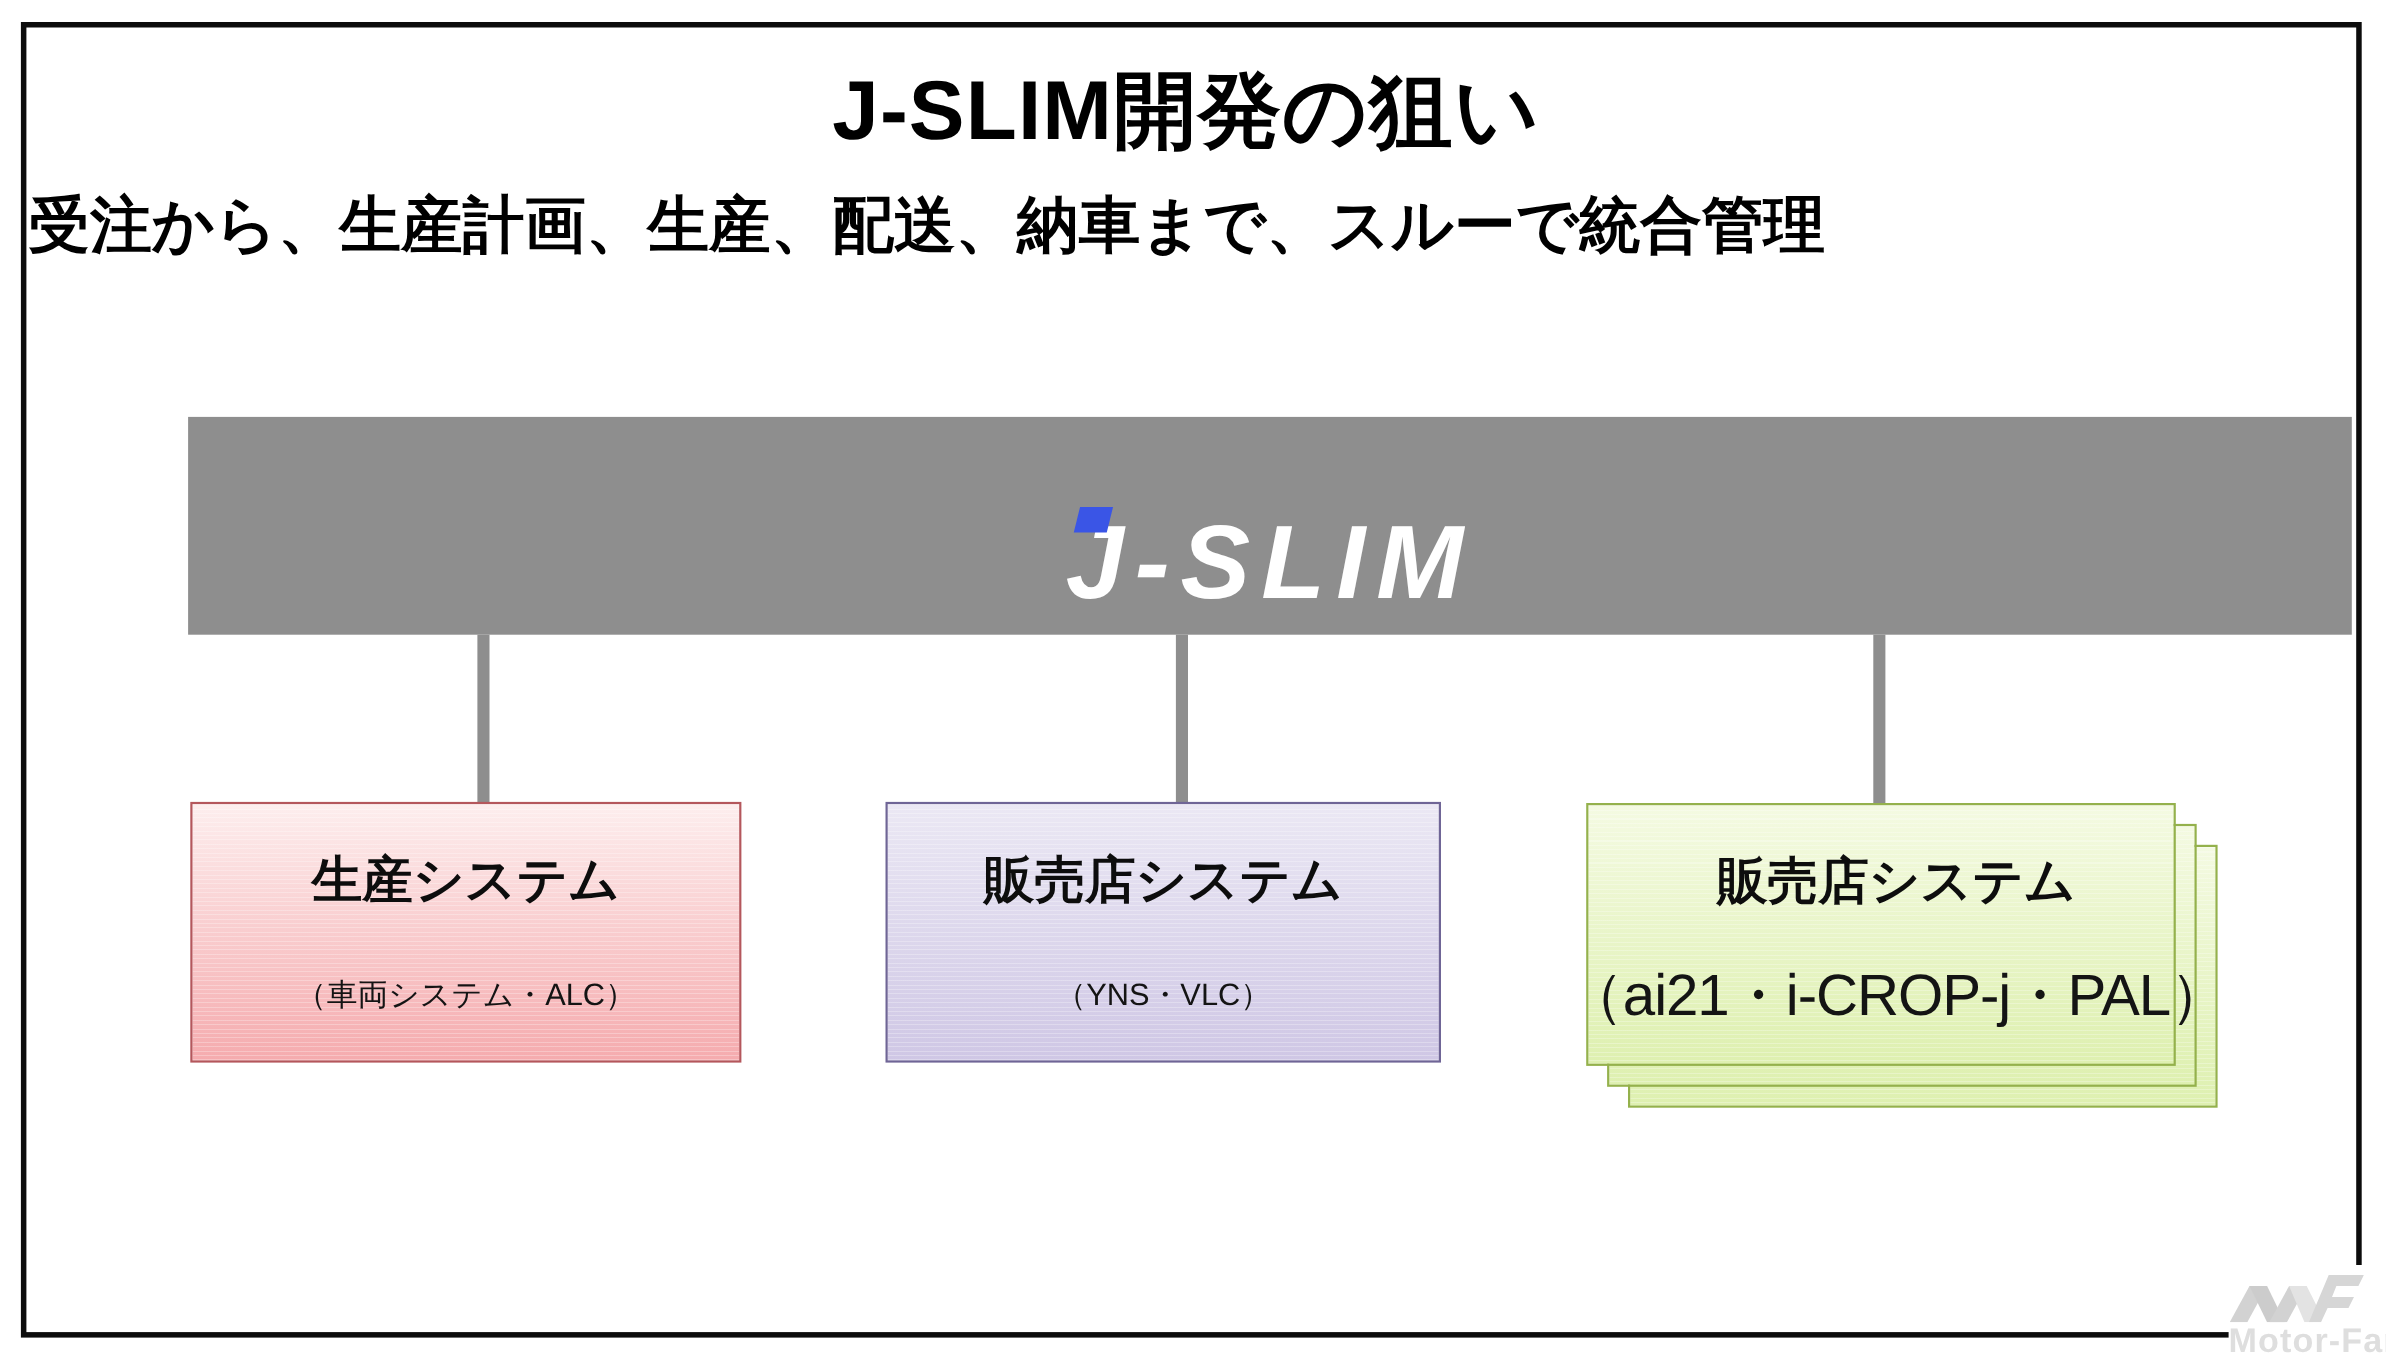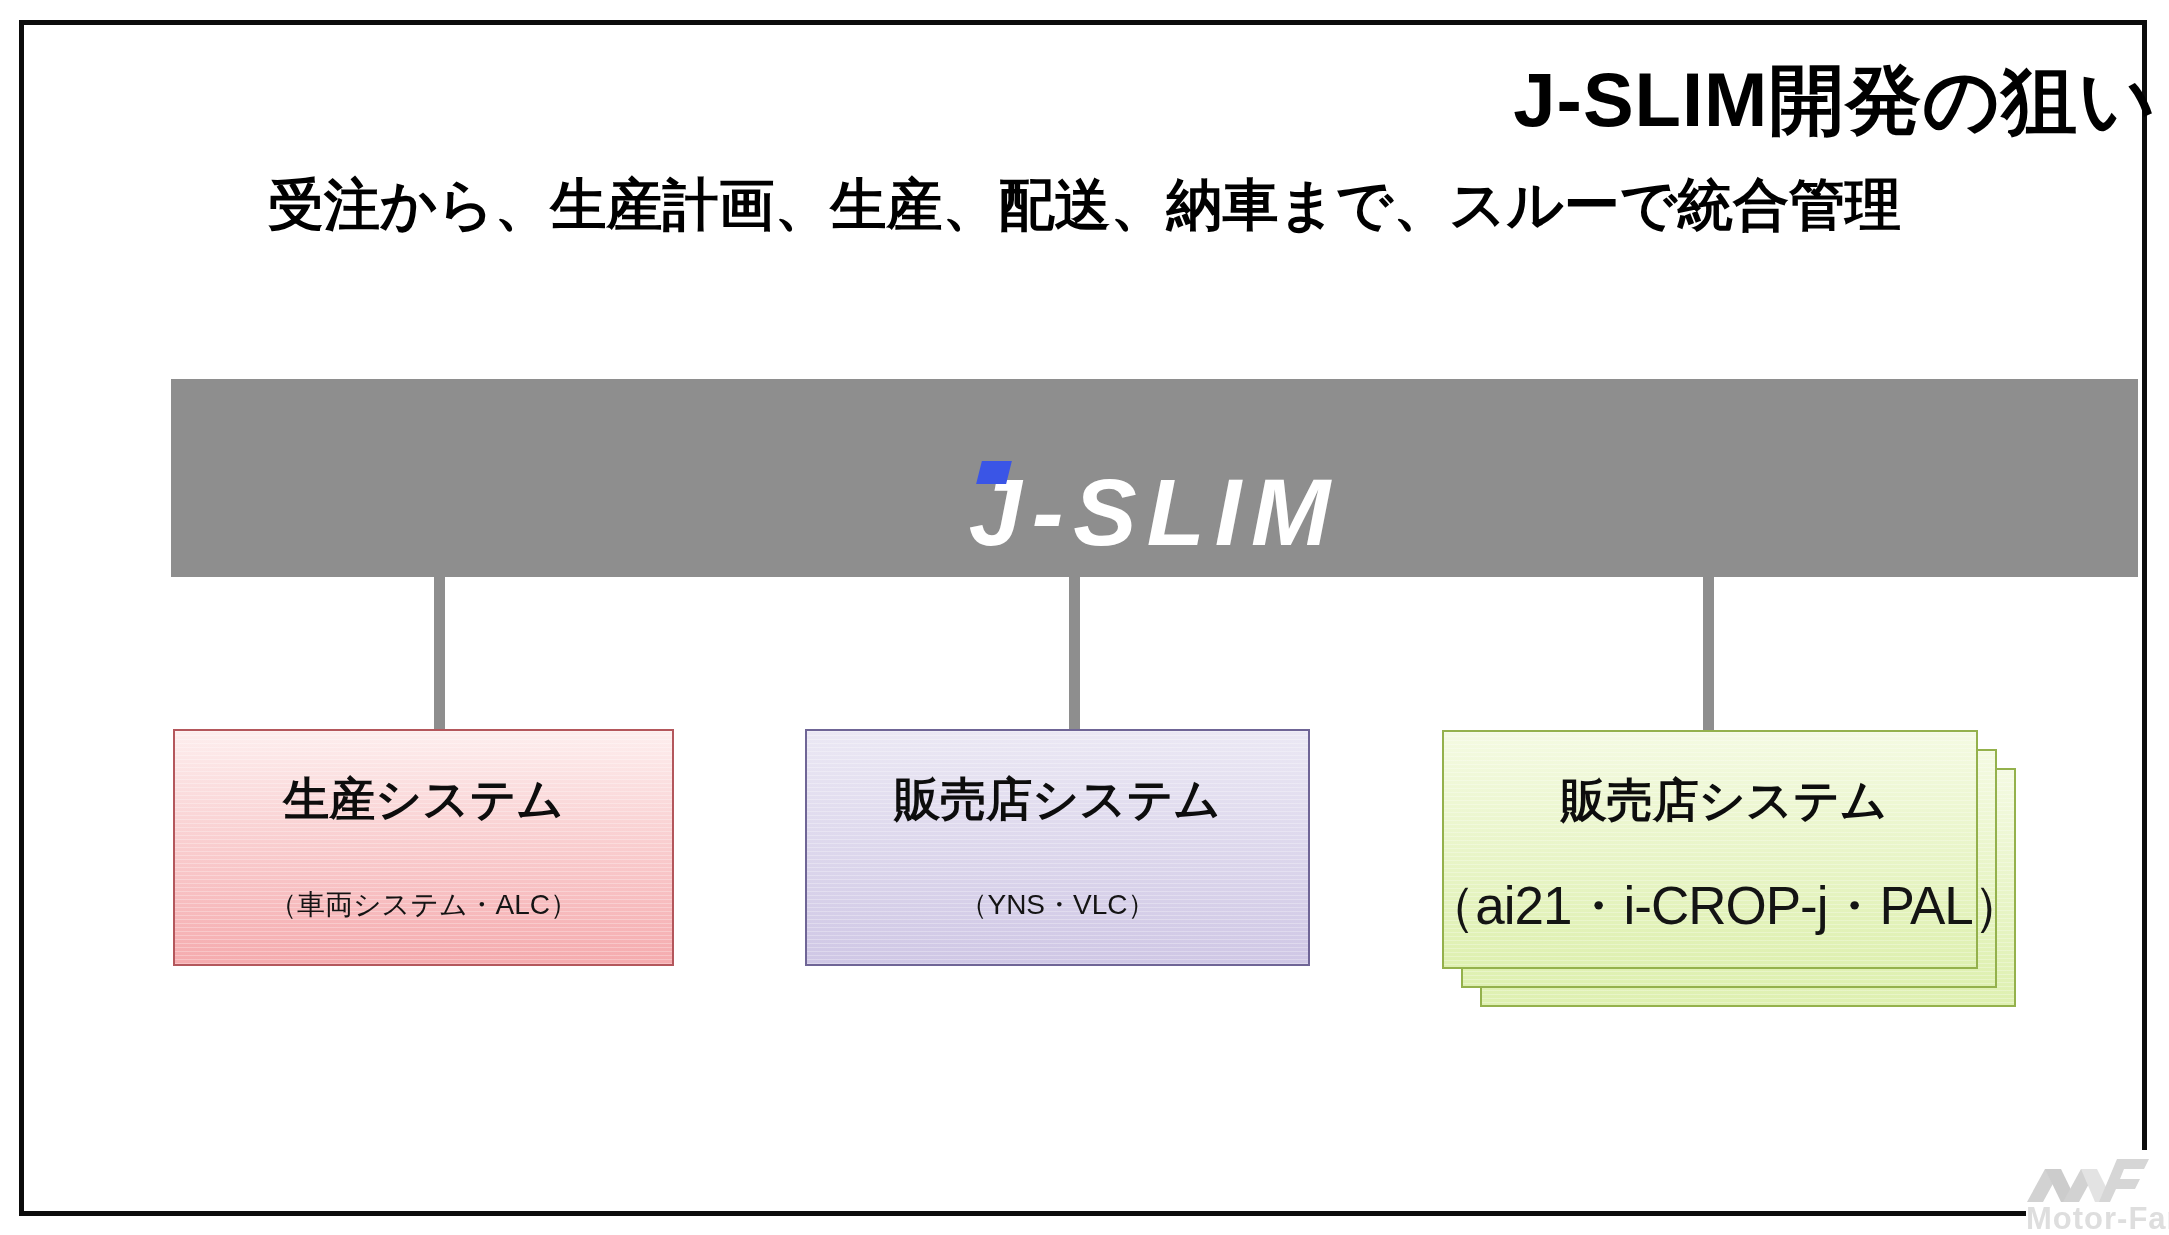--- a/index.html
+++ b/index.html
@@ -19,33 +19,33 @@
     left: 19px; top: 20px;
     width: 2128px; height: 1196px;
     box-sizing: border-box;
     border: 5px solid var(--frame-black, #0c0c0c);
     z-index: 1;
   }
 
   .title {
     position: absolute;
     left: 0; right: 12px; top: 50px;
-    text-align: right;
+    text-align: center;
     font-size: 76px;
     font-weight: bold;
     letter-spacing: 1px;
     z-index: 2;
   }
   .subtitle {
     position: absolute;
     left: 0; right: 0; top: 168px;
-    text-align: center;
     font-size: 56px;
     font-weight: bold;
     z-index: 2;
+    padding-left: 26px;
   }
 
   
   .banner {
     position: absolute;
     left: 171px; top: 379px;
     width: 1967px; height: 198px;
     background: var(--banner-gray, #8e8e8e);
     z-index: 2;
   }

